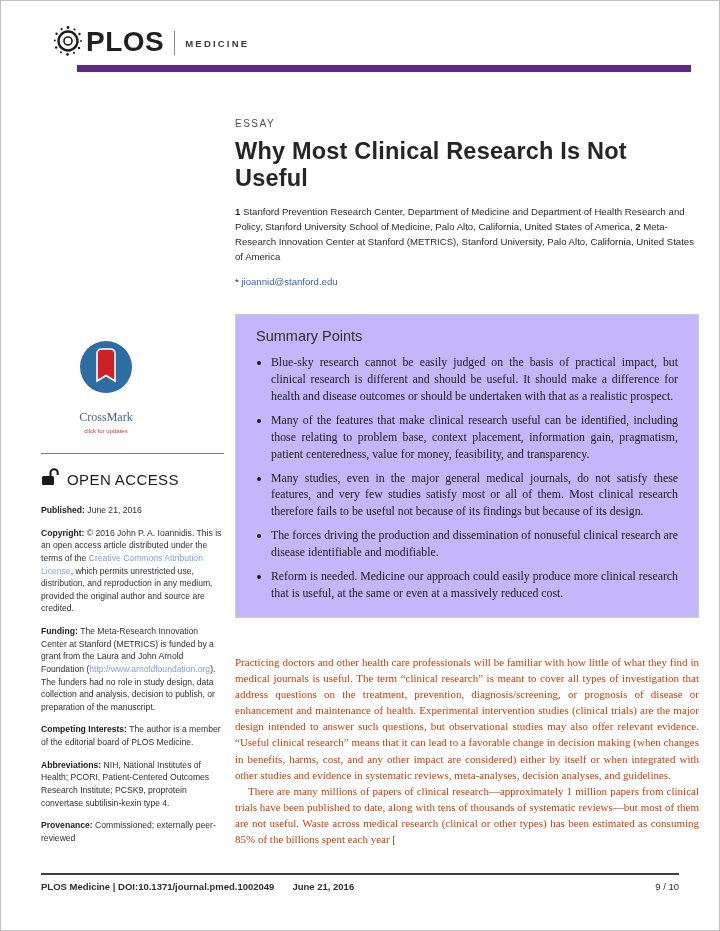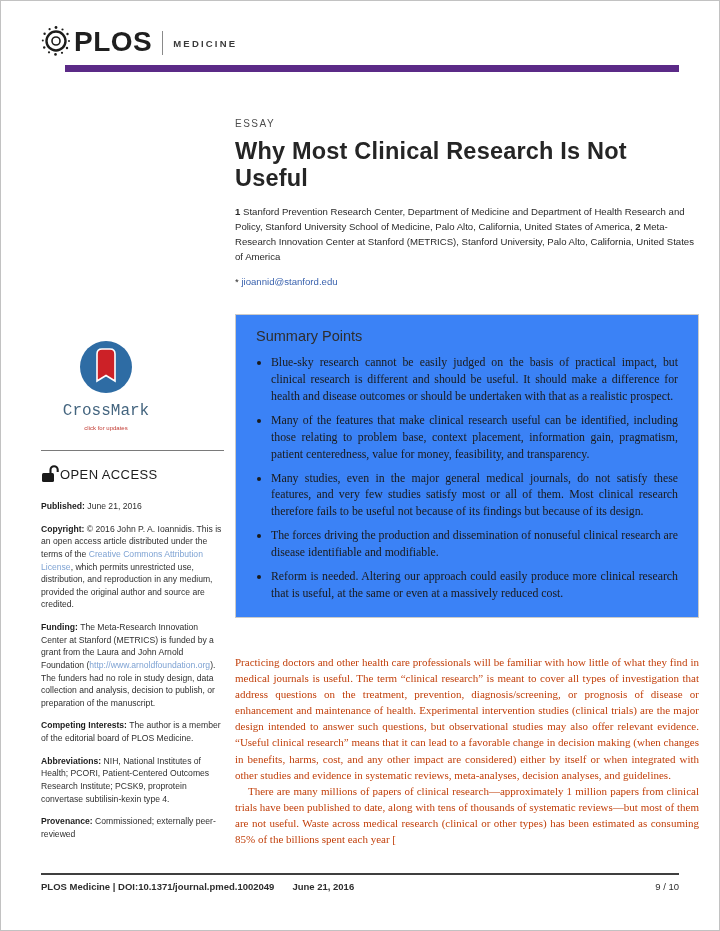--- a/index.html
+++ b/index.html
@@ -6,52 +6,52 @@
   body {
     width:720px; height:931px;
     background:#ffffff;
     border:1px solid #c2c2c2;
     box-sizing:border-box;
     font-family:"Liberation Sans", sans-serif;
     position:relative;
     overflow:hidden;
   }
   
-  .header { padding:24px 40px 0 40px; }
+  .header { padding:24px 40px 0 52px; }
   .logo-row { display:flex; align-items:center; height:34px; }
   .plos-text { font-size:28px; font-weight:700; color:#1f1f1f; letter-spacing:0.5px; margin-left:3px; }
   .logo-divider { width:1px; height:24px; background:#8a8a8a; margin:2px 10px 0 10px; }
   .journal-name { font-size:9.5px; letter-spacing:2.2px; color:#3a3a3a; font-weight:700; margin-top:3px; }
   .purple-bar { height:7px; margin:6px 0 0 24px; width:614px; }
 
   
   .content { display:flex; padding:0 20px 0 40px; height:801px; overflow:hidden; box-sizing:border-box; }
 
   
   .sidebar { width:183px; flex-shrink:0; margin-top:268px; font-size:8.6px; line-height:1.47; color:#2f2f2f; }
   .crossmark-wrap { width:110px; margin-left:10px; text-align:center; }
-  .crossmark-name { font-family:Liberation Mono, monospace; font-size:16px; color:#44657f; margin-top:2px; }
+  .crossmark-name { font-family:Liberation Serif, serif; font-size:12px; color:#44657f; margin-top:11px; }
   .crossmark-tagline { font-size:6px; color:#c23b33; margin-top:1px; }
   .sidebar-rule { border:none; border-top:1px solid #7a7a7a; margin:17px 0 14px 0; }
-  .open-access { display:flex; font-size:13px; color:#1d1d1d; letter-spacing:0.4px; margin-bottom:12px; }
+  .open-access { display:flex; align-items:center; gap:7px; font-size:15px; color:#1d1d1d; letter-spacing:0.4px; margin-bottom:12px; }
   .sidebar p { margin:0 0 10px 0; }
   .sidebar b { color:#1d1d1d; }
   .side-link { color:#7fa3d3; text-decoration:none; }
 
   
   .main { width:467px; margin-left:11px; padding-top:46px; }
   .kicker { font-size:10px; letter-spacing:1.5px; color:#4d4d4d; }
   .title { font-size:23.5px; color:#252525; margin:9px 0 0 0; font-weight:700; letter-spacing:0.2px; }
   .author-line { margin-top:14px; font-size:12px; font-weight:700; color:#1d1d1d; }
   .author-line sup { font-size:7.5px; }
   .affiliations { margin-top:13px; font-size:9.6px; line-height:1.55; color:#2a2a2a; }
   .email-line { margin-top:12px; font-size:9.6px; color:#1d1d1d; }
   .main-link { color:#3b63ae; text-decoration:none; }
 
-  .summary-box { margin-top:27px; background:#3b82f6; border:1px solid #cccbc8; padding:13px 20px 15px 20px; }
+  .summary-box { margin-top:27px; background:#c4b5fd; border:1px solid #cccbc8; padding:13px 20px 15px 20px; }
   .summary-box h2 { font-size:14.5px; font-weight:400; color:#2e2e2e; margin:0; font-family:"Liberation Sans",sans-serif; }
   .summary-box ul { margin:10px 0 0 0; padding-left:15px; }
   .summary-box li { font-family:"Liberation Serif", serif; font-size:11.8px; line-height:1.43; text-align:justify; color:#1a1a1a; margin-bottom:7px; }
   .summary-box li:last-child { margin-bottom:0; }
 
   .body-text { margin-top:36px; font-family:"Liberation Serif", serif; font-size:11px; line-height:1.47; text-align:justify; color:#c2410c; }
   .body-text p { margin:0; }
   .body-text p.indent { text-indent:13px; }
 
   
@@ -138,21 +138,21 @@
 
     <div class="email-line"><span>* </span><a href="#" class="main-link" style="color: rgb(59, 99, 174);">jioannid@stanford.edu</a></div>
 
     <div class="summary-box">
       <h2>Summary Points</h2>
       <ul>
         <li>Blue-sky research cannot be easily judged on the basis of practical impact, but clinical research is different and should be useful. It should make a difference for health and disease outcomes or should be undertaken with that as a realistic prospect.</li>
         <li>Many of the features that make clinical research useful can be identified, including those relating to problem base, context placement, information gain, pragmatism, patient centeredness, value for money, feasibility, and transparency.</li>
         <li>Many studies, even in the major general medical journals, do not satisfy these features, and very few studies satisfy most or all of them. Most clinical research therefore fails to be useful not because of its findings but because of its design.</li>
         <li>The forces driving the production and dissemination of nonuseful clinical research are disease identifiable and modifiable.</li>
-        <li>Reform is needed. Altering our approach could easily produce more clinical research that is useful, at the same or even at a massively reduced cost.</li>
+        <li>Reform is needed. Medicine our approach could easily produce more clinical research that is useful, at the same or even at a massively reduced cost.</li>
       </ul>
     </div>
 
     <div class="body-text">
       <p>Practicing doctors and other health care professionals will be familiar with how little of what they find in medical journals is useful. The term “clinical research” is meant to cover all types of investigation that address questions on the treatment, prevention, diagnosis/screening, or prognosis of disease or enhancement and maintenance of health. Experimental intervention studies (clinical trials) are the major design intended to answer such questions, but observational studies may also offer relevant evidence. “Useful clinical research” means that it can lead to a favorable change in decision making (when changes in benefits, harms, cost, and any other impact are considered) either by itself or when integrated with other studies and evidence in systematic reviews, meta-analyses, decision analyses, and guidelines.</p>
       <p class="indent"><span>There are many millions of papers of clinical research—approximately 1 million papers from clinical trials have been published to date, along with tens of thousands of systematic reviews—but most of them are not useful. Waste across medical research (clinical or other types) has been estimated as consuming 85% of the billions spent each year [</span></p>
     </div>
   </div>
 </div>
 

